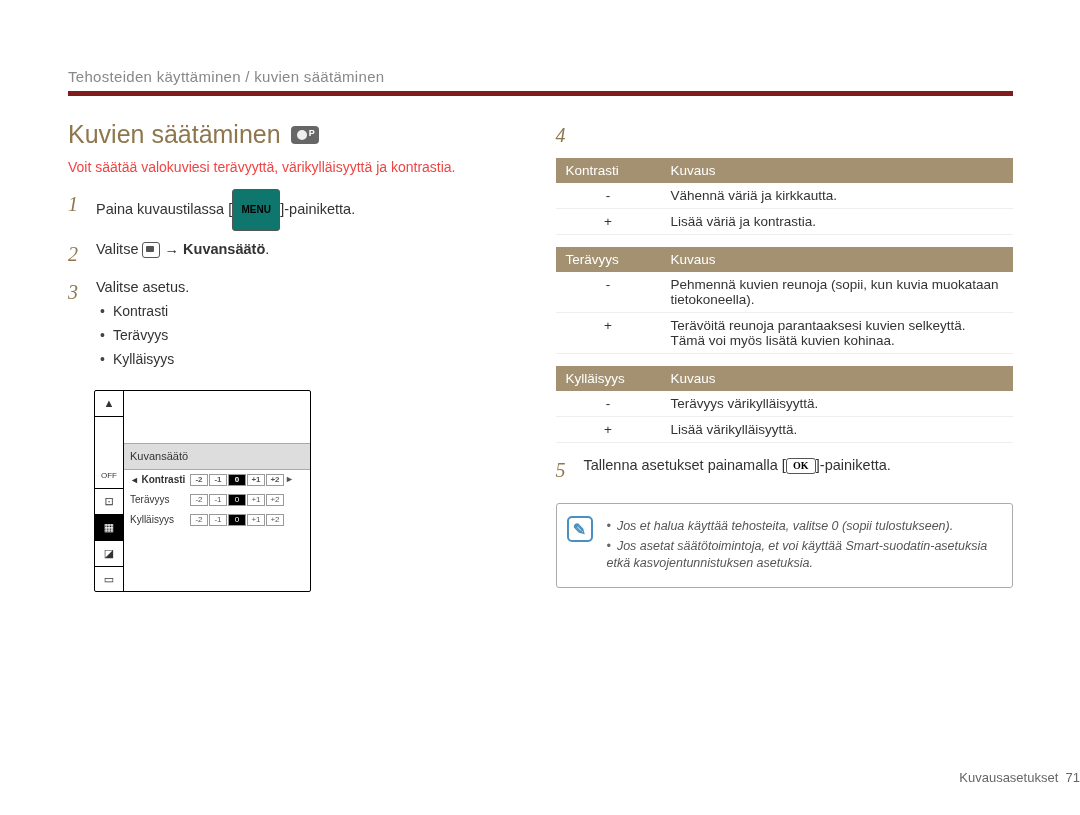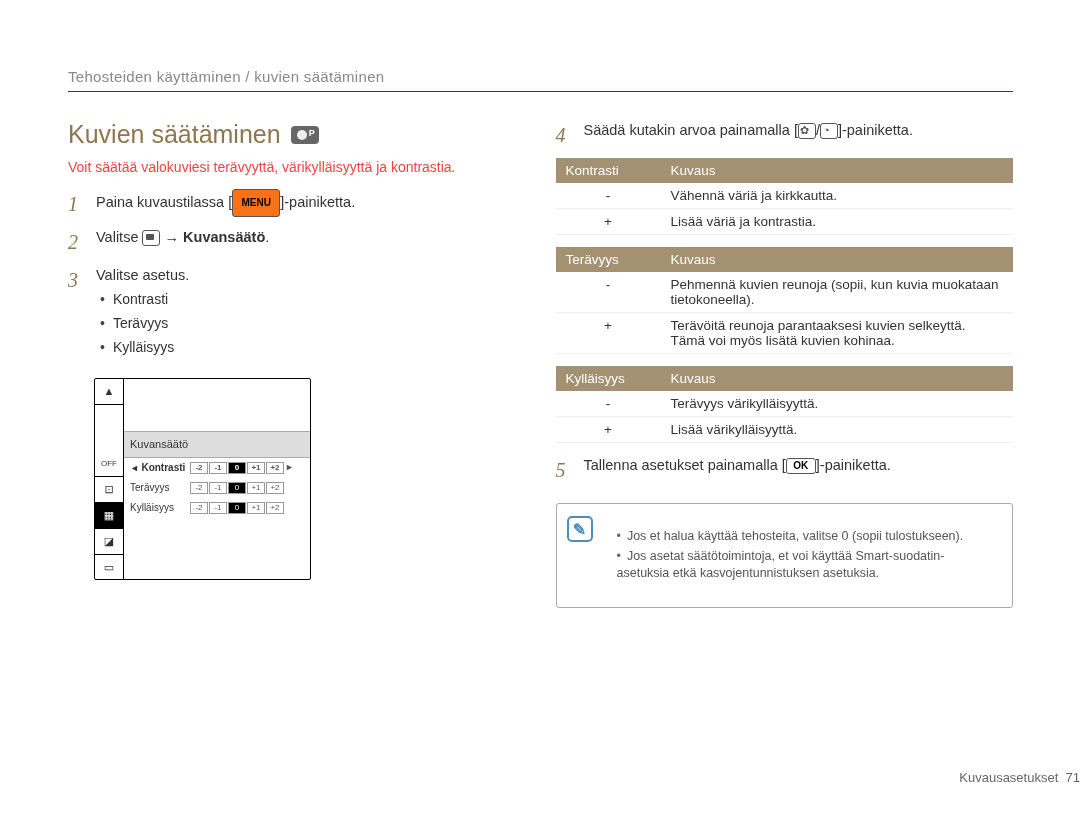--- a/index.html
+++ b/index.html
@@ -18,21 +18,21 @@
     height: 815px;
   }
   .breadcrumb {
     position: absolute;
     top: 68px;
     left: 68px;
     color: #888;
     font-size: 15px;
     font-weight: 300;
     letter-spacing: .3px;
-    border-bottom: 1px solid #7f1d1d;
+    border-bottom: 5px solid #7f1d1d;
     padding-bottom: 6px;
     width: 945px;
   }
   .content {
     position: absolute;
     top: 120px;
     left: 68px;
     width: 945px;
     display: flex;
     gap: 30px;
@@ -102,34 +102,35 @@
   .btn-icon {
     display: inline-block;
     min-width: 40px;
     height: 16px;
     line-height: 16px;
     text-align: center;
     font-size: 10px;
     font-weight: bold;
     border: 1px solid #555;
     border-radius: 3px;
-    padding: 5px 3px;
+    padding: 12px 3px;
     vertical-align: middle;
-    background: #f97316;
+    background: #0f766e;
     color: #000;
   }
   .btn-square {
     display: inline-block;
     width: 16px;
     height: 14px;
     border: 1px solid #555;
     border-radius: 3px;
     vertical-align: middle;
     position: relative;
     background: #fff;
+    font-family: Liberation Serif, serif;
   }
   .btn-square.cam::after {
     content: "";
     position: absolute;
     left: 3px; top: 3px;
     width: 8px; height: 6px;
     background: #555;
     border-radius: 1px;
   }
   .btn-square.flower::after {
@@ -302,22 +303,23 @@
     color: #4a8fbf;
     display: flex;
     align-items: center;
     justify-content: center;
     font-style: normal;
     font-weight: bold;
     font-size: 16px;
   }
   .notebox ul {
     list-style: none;
-    margin: 14px;
+    margin: 4px;
     padding: 0;
+    font-style: italic;
   }
   .notebox ul li::before {
     content: "•";
     margin-right: 6px;
     color: #666;
   }
   .notebox ul li {
     margin-bottom: 2px;
     line-height: 1.4;
   }
@@ -426,23 +428,20 @@
             <span>✥ <span>Siirrä</span></span>
           </div>
         </div>
       </div>
     </div>
 
     <div class="col">
       <ol class="steps" start="4">
         <li>
           <span class="num">4</span>
-          <span>
-            <span>Säädä kutakin arvoa painamalla [</span><span class="btn-square flower"></span><span>/</span><span class="btn-square timer"></span><span>]-painiketta.</span>
-          </span>
         </li>
       </ol>
 
       <table class="desc">
         <tbody>
             <tr>
           <th>Kontrasti</th>
           <th>Kuvaus</th>
         </tr>
         <tr>

